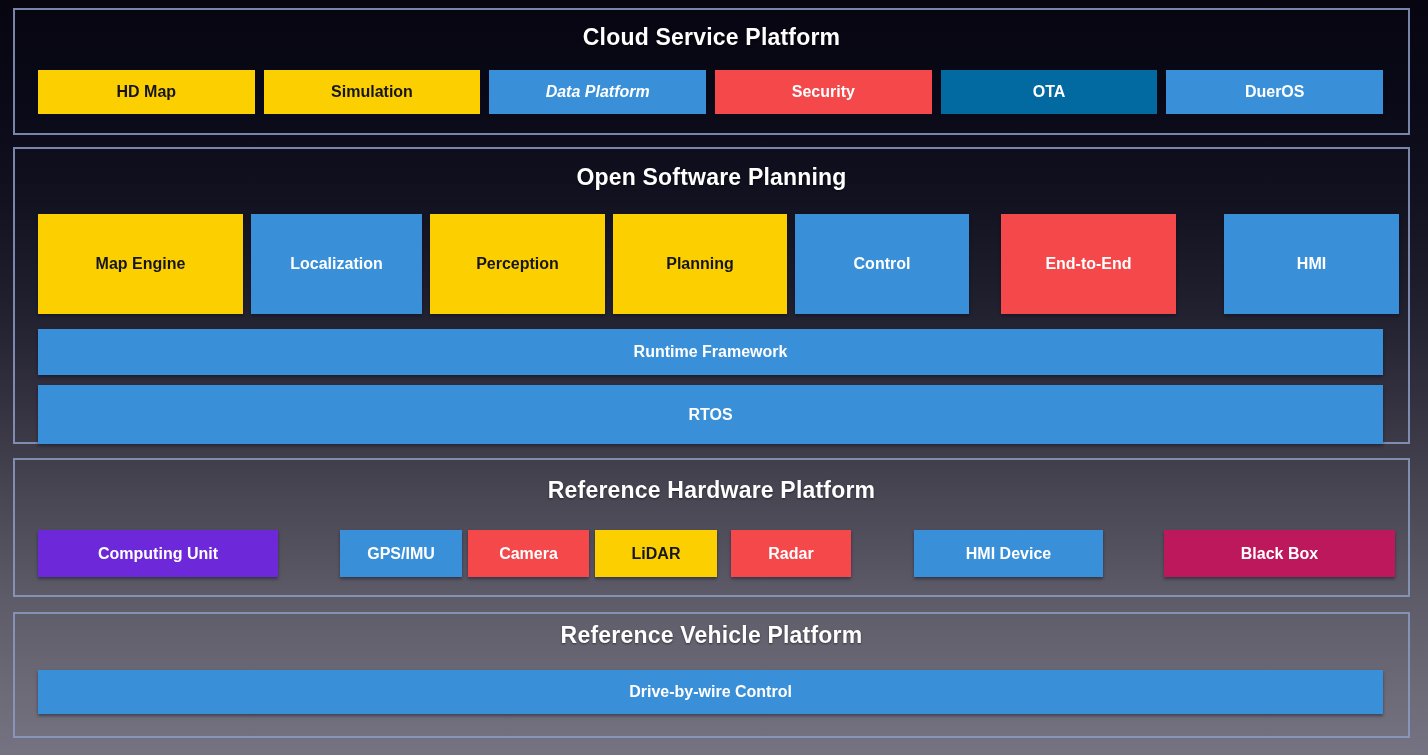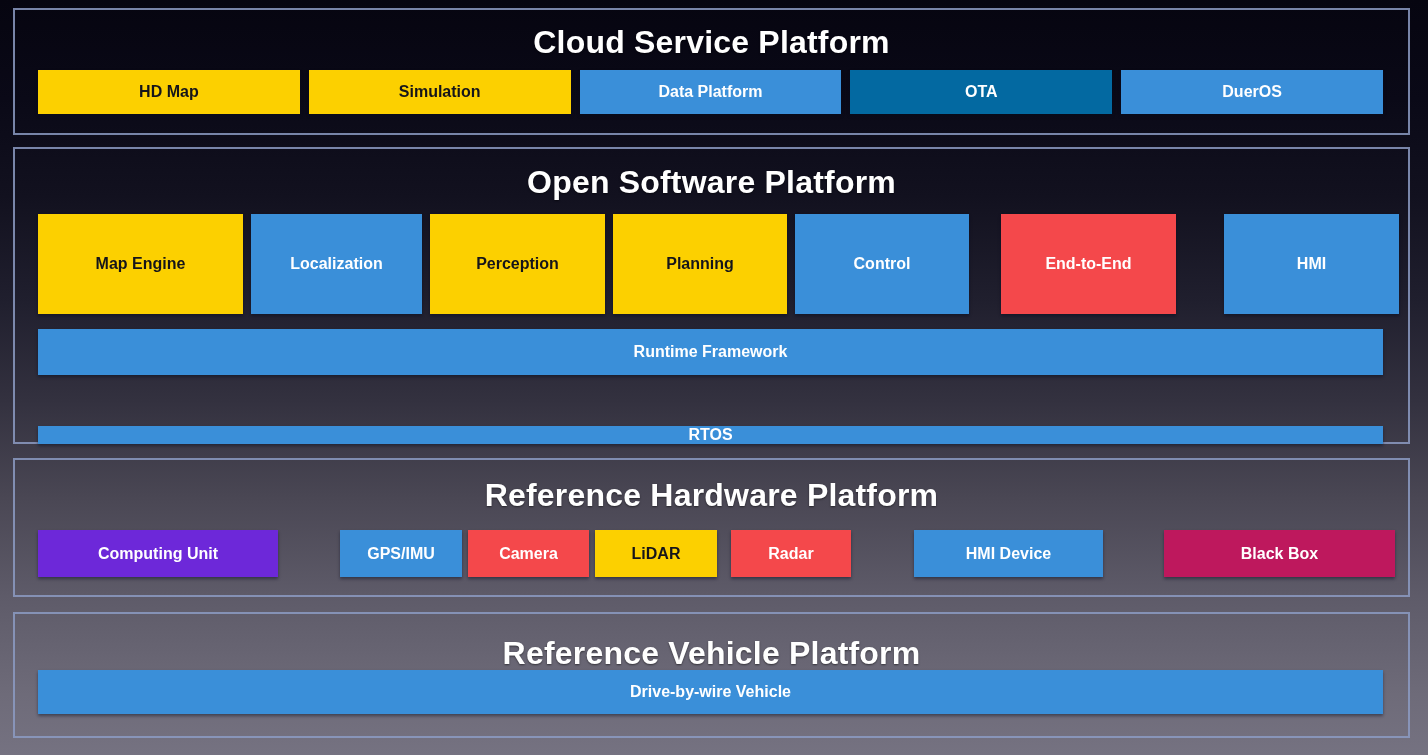--- a/index.html
+++ b/index.html
@@ -12,31 +12,31 @@
     position:relative;
   }
   .frame{
     position:absolute;left:13px;width:1397px;
     border:2px solid rgba(140,155,195,0.85);
     box-sizing:border-box;
     background:transparent;
   }
   .frame-title{
     position:absolute;left:0;right:0;text-align:center;
-    color:#ffffff;font-size:32px;font-weight:700;letter-spacing:.2px;
+    color:#ffffff;font-size:23px;font-weight:700;letter-spacing:.2px;
     margin:0;text-shadow:0 1px 2px rgba(0,0,0,.5);
   }
   #sec-cloud   {top:8px;  height:127px;}
   #sec-software{top:147px;height:297px;}
   #sec-hardware{top:458px;height:139px;}
   #sec-vehicle {top:612px;height:126px;}
   #sec-cloud    .frame-title{top:14px;}
   #sec-software .frame-title{top:15px;}
   #sec-hardware .frame-title{top:17px;}
-  #sec-vehicle  .frame-title{top:21px;}
+  #sec-vehicle  .frame-title{top:8px;}
 
   .row{
     position:absolute;left:23px;right:25px;
     display:flex;align-items:stretch;
   }
   .box{
     display:flex;align-items:center;justify-content:center;
     font-size:16px;font-weight:700;text-align:center;
     box-sizing:border-box;
     box-shadow:0 2px 3px rgba(5,10,30,0.45);
@@ -50,21 +50,21 @@
   .row-modules .box:nth-child(1){width:205px;}
   .row-modules .box:nth-child(2){width:171px;}
   .row-modules .box:nth-child(3){width:175px;}
   .row-modules .box:nth-child(4){width:174px;}
   .row-modules .box:nth-child(5){width:174px;}
   .row-modules .box:nth-child(6){width:175px;margin-left:24px;}
   .row-modules .box:nth-child(7){width:175px;margin-left:40px;}
   
   .row-fill .box{flex:1 1 0;}
   .row-runtime{top:180px;height:46px;}
-  .row-rtos{top:236px;height:59px;align-items:flex-end;}
+  .row-rtos{top:236px;height:59px;}
   
   .row-hw{top:70px;height:47px;}
   .row-hw .box:nth-child(1){width:240px;}
   .row-hw .box:nth-child(2){width:122px;margin-left:62px;}
   .row-hw .box:nth-child(3){width:121px;margin-left:6px;}
   .row-hw .box:nth-child(4){width:122px;margin-left:6px;}
   .row-hw .box:nth-child(5){width:120px;margin-left:14px;}
   .row-hw .box:nth-child(6){width:189px;margin-left:63px;}
   .row-hw .box:nth-child(7){width:231px;margin-left:61px;}
   
@@ -75,34 +75,37 @@
 
 <section class="frame" id="sec-cloud">
   <h2 class="frame-title">Cloud Service Platform</h2>
   <div class="row row-cloud">
       <div class="box" style="background: rgb(252, 208, 0); color: rgb(21, 21, 26);">
         <span>HD Map</span>
       </div>
       <div class="box" style="background: rgb(252, 208, 0); color: rgb(21, 21, 26);">
         <span>Simulation</span>
       </div>
-      <div class="box" style="background: rgb(58, 143, 217); color: rgb(255, 255, 255);">
+      <div class="box" style="background: rgb(58, 143, 217); color: rgb(255, 255, 255); font-style: italic;">
         <span>Data Platform</span>
+      </div>
+      <div class="box" style="background: rgb(244, 72, 75); color: rgb(255, 255, 255);">
+        <span>Security</span>
       </div>
       <div class="box" style="background: #0369a1; color: rgb(255, 255, 255);">
         <span>OTA</span>
       </div>
       <div class="box" style="background: rgb(58, 143, 217); color: rgb(255, 255, 255);">
         <span>DuerOS</span>
       </div>
     </div>
 </section>
 
 <section class="frame" id="sec-software">
-  <h2 class="frame-title">Open Software Platform</h2>
+  <h2 class="frame-title">Open Software Planning</h2>
   <div class="row row-modules">
       <div class="box" style="background: rgb(252, 208, 0); color: rgb(21, 21, 26);">
         <span>Map Engine</span>
       </div>
       <div class="box" style="background: rgb(58, 143, 217); color: rgb(255, 255, 255);">
         <span>Localization</span>
       </div>
       <div class="box" style="background: rgb(252, 208, 0); color: rgb(21, 21, 26);">
         <span>Perception</span>
       </div>
@@ -155,16 +158,16 @@
       <div class="box" style="background: #be185d; color: rgb(255, 255, 255);">
         <span>Black Box</span>
       </div>
     </div>
 </section>
 
 <section class="frame" id="sec-vehicle">
   <h2 class="frame-title">Reference Vehicle Platform</h2>
   <div class="row row-fill row-vehicle">
       <div class="box" style="background: rgb(58, 143, 217); color: rgb(255, 255, 255);">
-        <span>Drive-by-wire Vehicle</span>
+        <span>Drive-by-wire Control</span>
       </div>
     </div>
 </section>
 
 </body></html>

